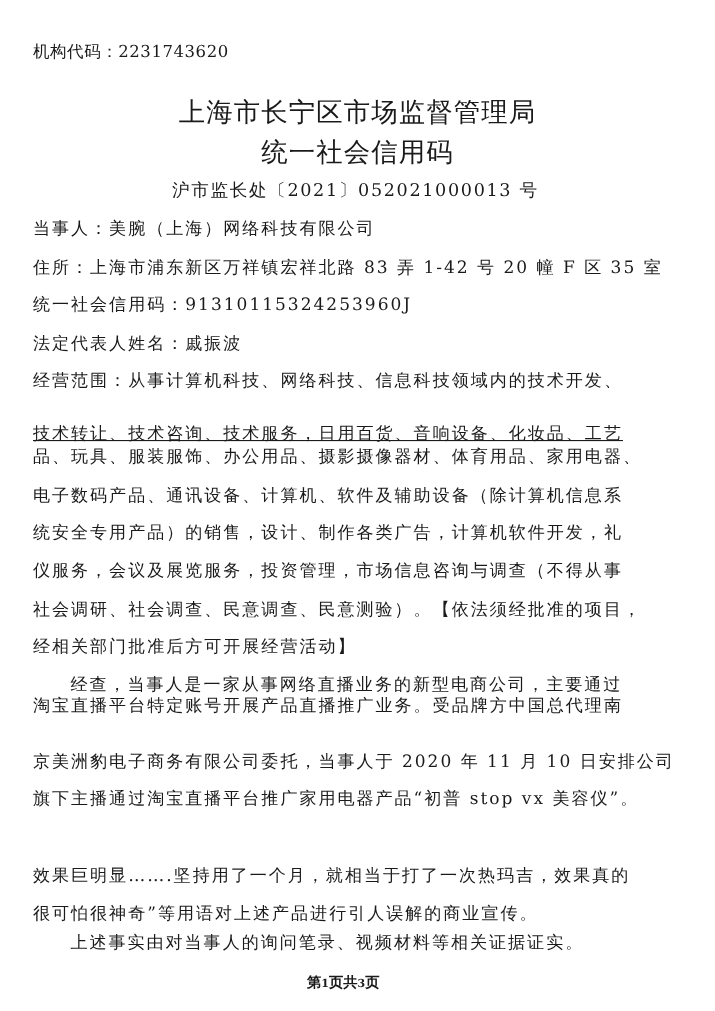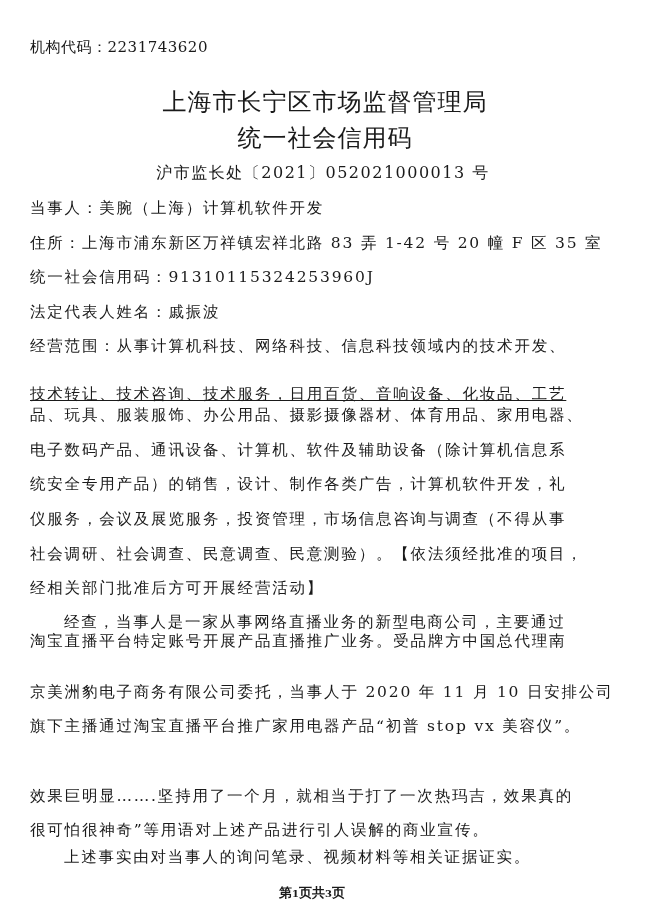--- a/index.html
+++ b/index.html
@@ -78,21 +78,21 @@
 
 <div class="page">
 
   <div class="org-code">机构代码：2231743620</div>
 
   <div class="title t1">上海市长宁区市场监督管理局</div>
   <div class="title t2">统一社会信用码</div>
 
   <div class="doc-number">沪市监长处〔2021〕052021000013 号</div>
 
-  <div class="line" style="top:198px;">当事人：美腕（上海）计算机软件开发</div>
+  <div class="line" style="top:198px;">当事人：美腕（上海）网络科技有限公司</div>
   <div class="line" style="top:233px;">住所：上海市浦东新区万祥镇宏祥北路 83 弄 1-42 号 20 幢 F 区 35 室</div>
   <div class="line" style="top:267px;">统一社会信用码：91310115324253960J</div>
   <div class="line" style="top:302px;">法定代表人姓名：戚振波</div>
 
   <div class="line" style="top:336px;">经营范围：从事计算机科技、网络科技、信息科技领域内的技术开发、</div>
   <div class="line" style="top:384px;text-decoration:underline;">技术转让、技术咨询、技术服务，日用百货、音响设备、化妆品、工艺</div>
   <div class="line" style="top:405px;">品、玩具、服装服饰、办公用品、摄影摄像器材、体育用品、家用电器、</div>
   <div class="line" style="top:440px;text-align:center;">电子数码产品、通讯设备、计算机、软件及辅助设备（除计算机信息系</div>
   <div class="line" style="top:474px;">统安全专用产品）的销售，设计、制作各类广告，计算机软件开发，礼</div>
   <div class="line" style="top:509px;text-align:center;">仪服务，会议及展览服务，投资管理，市场信息咨询与调查（不得从事</div>

